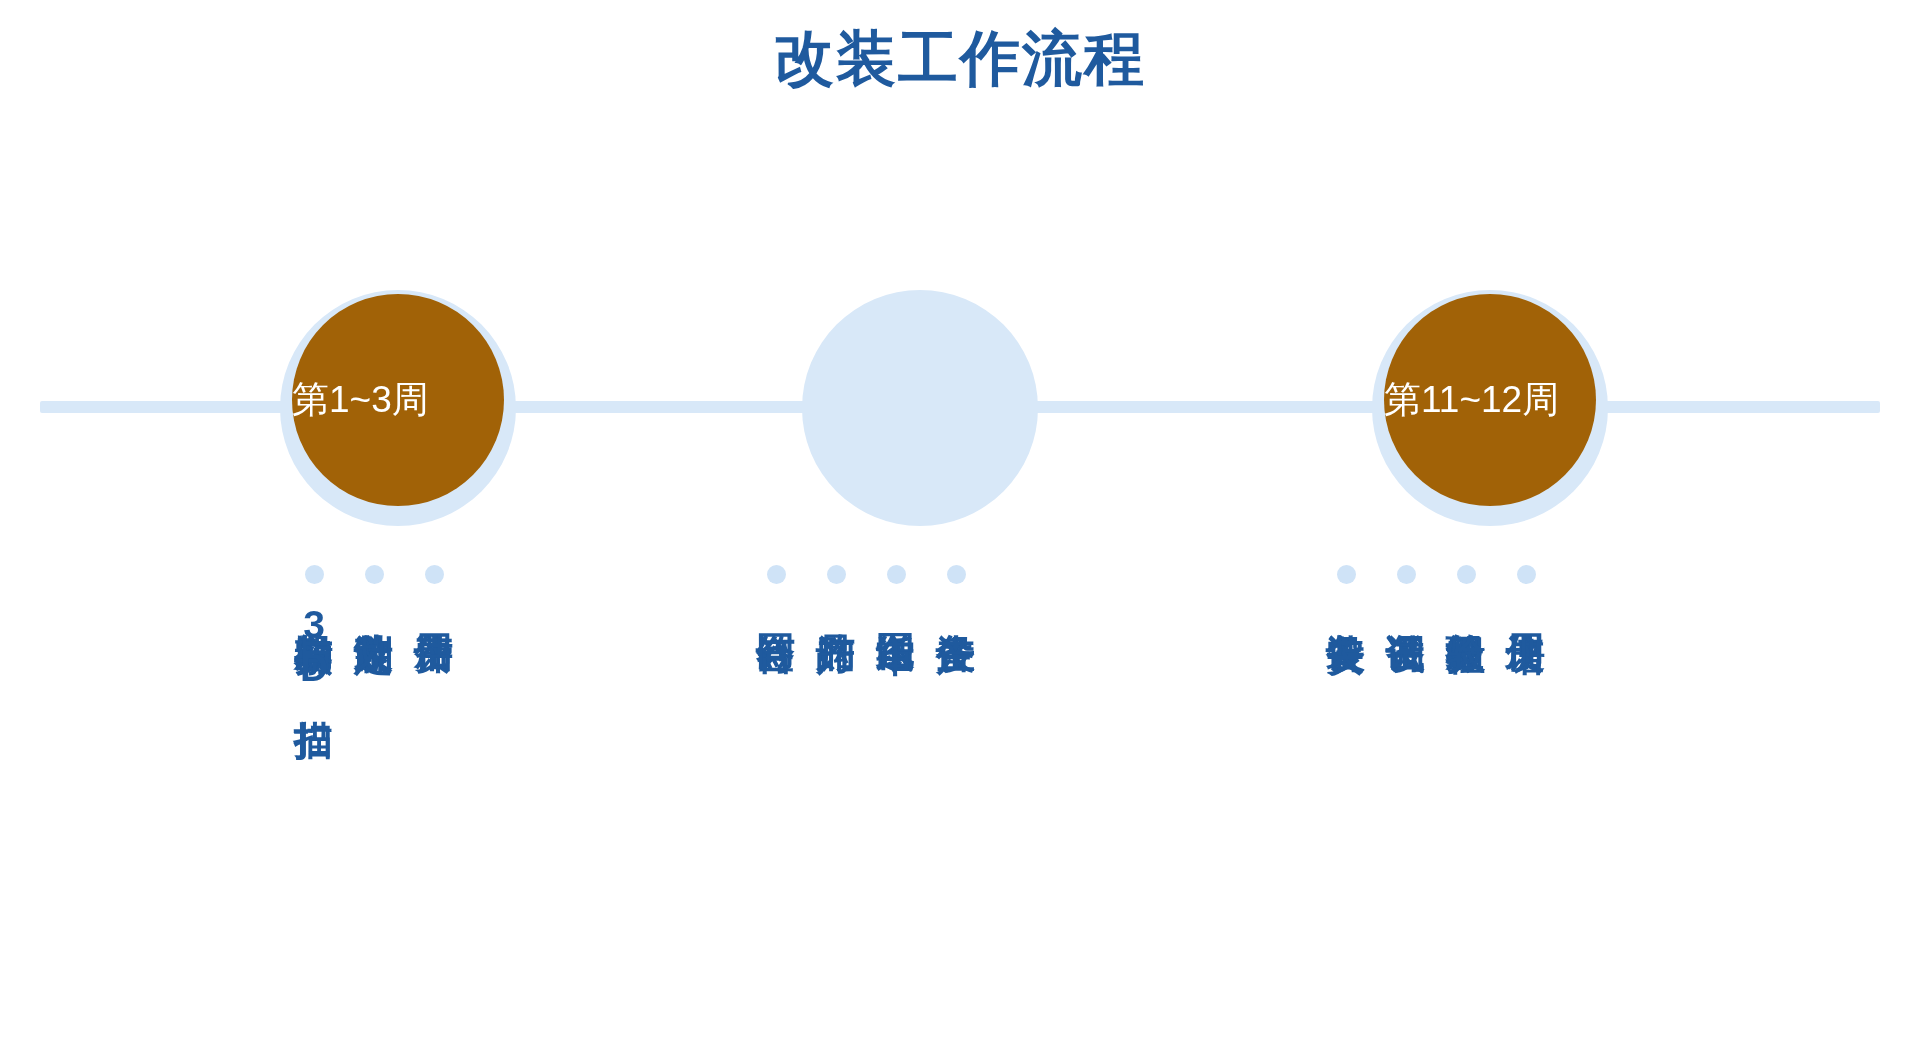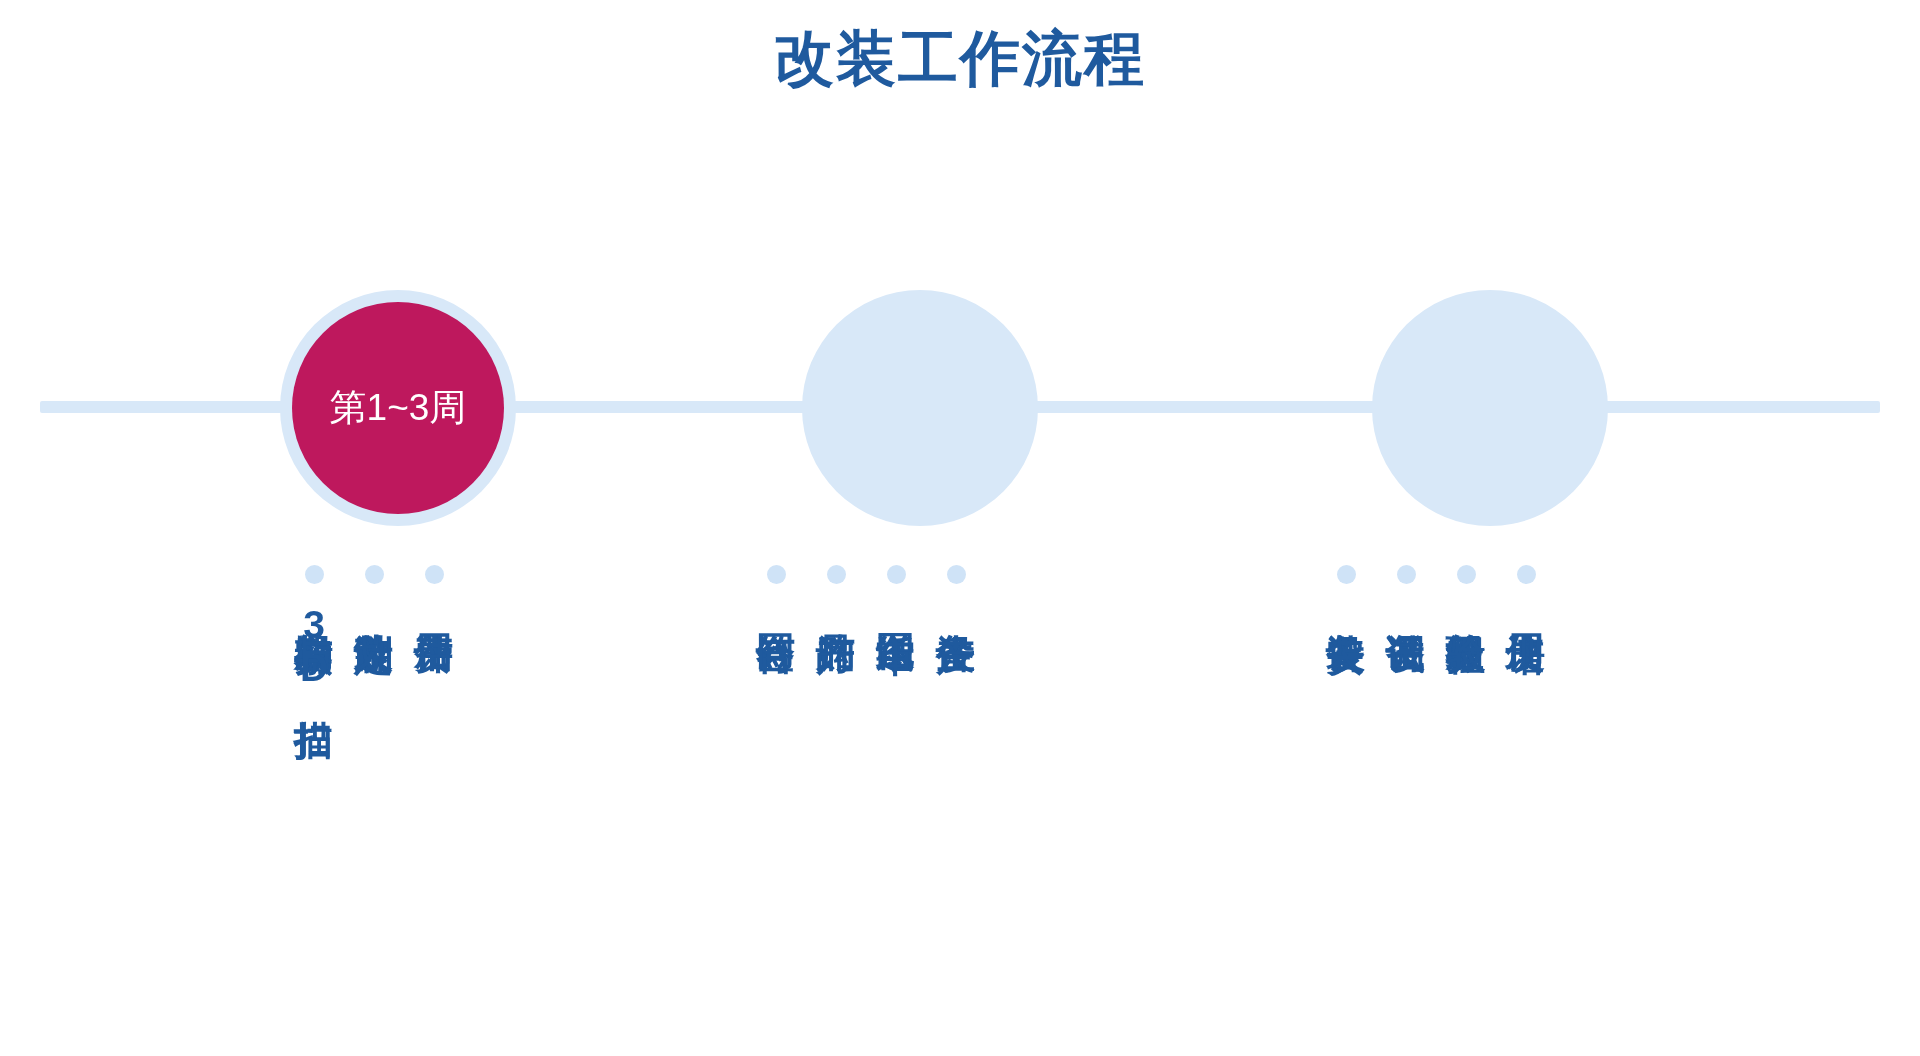--- a/index.html
+++ b/index.html
@@ -61,28 +61,27 @@
     left: 0;
     top: 0;
     width: 236px;
     height: 236px;
     border-radius: 50%;
     background: #d8e8f8;
   }
   .milestone-disc {
     position: absolute;
     left: 12px;
-    top: 12px;
+    top: 4px;
     width: 212px;
     height: 212px;
     border-radius: 50%;
-    background: #be185d;
+    background: #a16207;
     display: flex;
     align-items: center;
-    justify-content: center;
   }
   .milestone-label {
     color: #ffffff;
     font-size: 37px;
     line-height: 44px;
     font-weight: 400;
     letter-spacing: 0px;
     white-space: nowrap;
   }
 
@@ -134,20 +133,23 @@
         <div class="milestone-ring"></div>
         <div class="milestone-disc">
           <span class="milestone-label">第1~3周</span>
         </div>
       </div>
       <div class="milestone" style="left: 802px;">
         <div class="milestone-ring"></div>
       </div>
       <div class="milestone" style="left: 1372px;">
         <div class="milestone-ring"></div>
+        <div class="milestone-disc">
+          <span class="milestone-label">第11~12周</span>
+        </div>
       </div>
     </div>
 
   <div id="tasks-layer">
       <div class="task-group" style="left: 284px;">
         <div class="task-col">
           <span class="task-dot"></span>
           <span class="task-text">费用评估</span>
         </div>
         <div class="task-col">

